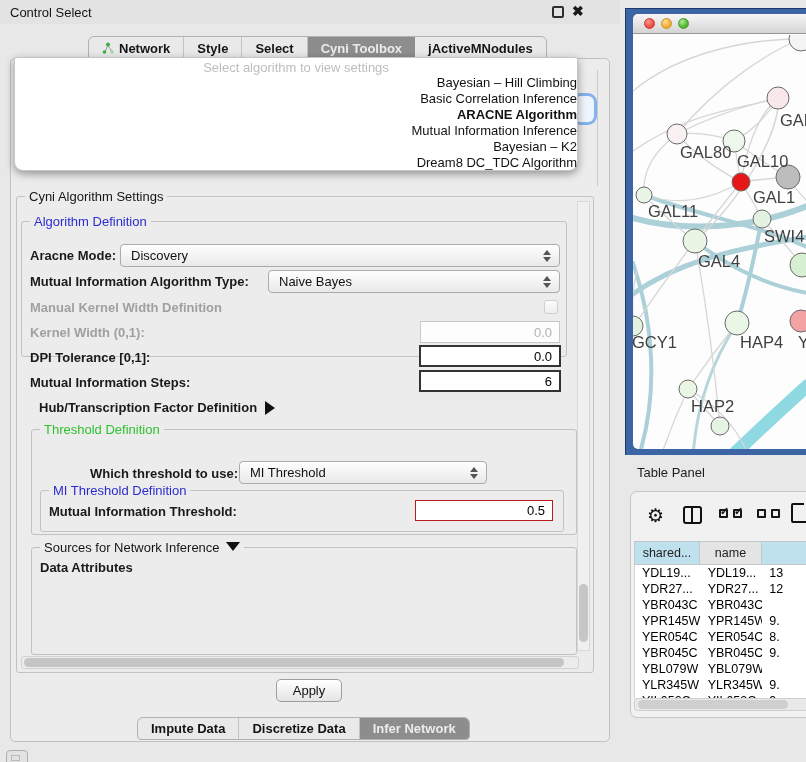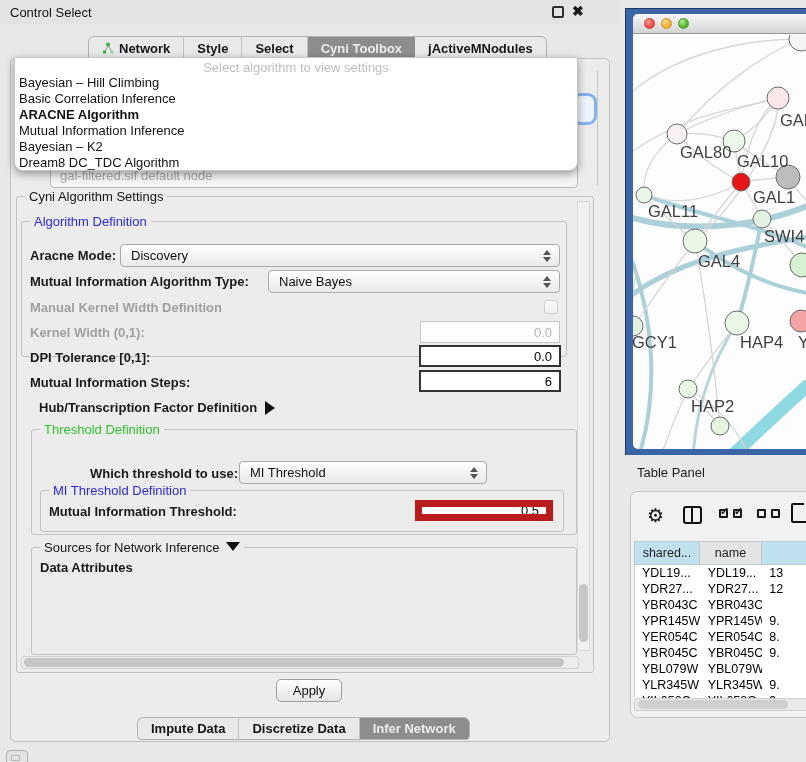--- a/index.html
+++ b/index.html
@@ -24,21 +24,21 @@
   .tab.selected { background:#8d8d8d; color:#ececec; border-right:none; }
 
   .main-panel { position:absolute; left:10px; top:58px; width:600px; height:684px;
                 background:#ececec; border:1px solid #c1c1c1; border-radius:5px; }
 
   
   .popup { position:absolute; left:14px; top:57px; width:564px; height:114px; background:#ffffff;
            border:1px solid #c6c6c6; border-radius:2px 2px 9px 9px; box-shadow:0 3px 9px rgba(0,0,0,.38);
            z-index:40; padding-top:2px; }
   .popup-placeholder { text-align:center; color:#bdbdbd; font-size:13px; height:15px; }
-  .popup-item { font-size:13px; height:16px; line-height:16px; padding-left:4px; color:#121212; }
+  .popup-item { font-size:13px; height:16px; line-height:16px; padding-left:4px; color:#121212;text-align:right; }
   .popup-item.bold { font-weight:bold; }
 
   
   .hidden-combo { position:absolute; left:50px; top:164px; width:528px; height:24px; z-index:10;
                   border:1px solid #b9b9b9; border-radius:4px; background:#f4f4f4;
                   font-size:13px; line-height:22px; color:#a9a9a9; padding-left:9px; }
   .focus-frag { position:absolute; left:574px; top:96px; width:20px; height:26px; z-index:9;
                 border-radius:6px; background:#eef4fb; box-shadow:0 0 0 3px #85b2ea; }
   .gb-frag { position:absolute; left:594px; top:70px; width:4px; height:116px; z-index:5;
              border-right:1px solid #c9c9c9; }
@@ -60,21 +60,21 @@
            padding-left:10px; color:#111; }
   .spin { position:absolute; right:7px; top:50%; margin-top:-7px; width:9px; height:14px; }
   .spin i { position:absolute; left:0; width:0; height:0; border-left:4px solid transparent; border-right:4px solid transparent; }
   .spin .up { top:1px; border-bottom:5px solid #555; }
   .spin .dn { bottom:1px; border-top:5px solid #555; }
 
   .numfield { position:absolute; height:22px; font-size:13px; text-align:right; padding-right:7px;
               font-family:"Liberation Sans",sans-serif; }
   .numfield.strong { border:2px solid #333; background:#fff; color:#000; }
   .numfield.disabled { border:1px solid #c8c8c8; background:#fdfdfd; color:#b3b3b3; }
-  .numfield.plain { border:7px solid #b91c1c; background:#fff; color:#000; }
+  .numfield.plain { border:1px solid #b91c1c; background:#fff; color:#000; }
 
   .checkbox { position:absolute; width:14px; height:14px; border:1px solid #cfcfcf; border-radius:3px;
               background:linear-gradient(#fcfcfc,#eeeeee); }
 
   .arrow-right { display:inline-block; margin-left:8px; width:0; height:0;
                  border-top:7px solid transparent; border-bottom:7px solid transparent; border-left:10px solid #111;
                  vertical-align:-3px; }
   .arrow-down-inline { display:inline-block; margin-left:6px; width:0; height:0;
                  border-left:7px solid transparent; border-right:7px solid transparent; border-top:9px solid #111;
                  vertical-align:1px; }
@@ -170,21 +170,20 @@
       <span class="tab selected">
         <span>Cyni Toolbox</span>
       </span>
       <span class="tab">
         <span>jActiveMNodules</span>
       </span>
     </div>
 
   <div class="focus-frag"></div>
   <div class="gb-frag"></div>
-  <div class="hidden-combo">gal-filtered.sif default node</div>
 
   <div class="popup">
     <div class="popup-placeholder">Select algorithm to view settings</div>
     <div id="popup-items">
         <div class="popup-item">Bayesian – Hill Climbing</div>
         <div class="popup-item">Basic Correlation Inference</div>
         <div class="popup-item bold">ARACNE Algorithm</div>
         <div class="popup-item">Mutual Information Inference</div>
         <div class="popup-item">Bayesian – K2</div>
         <div class="popup-item">Dream8 DC_TDC Algorithm</div>

